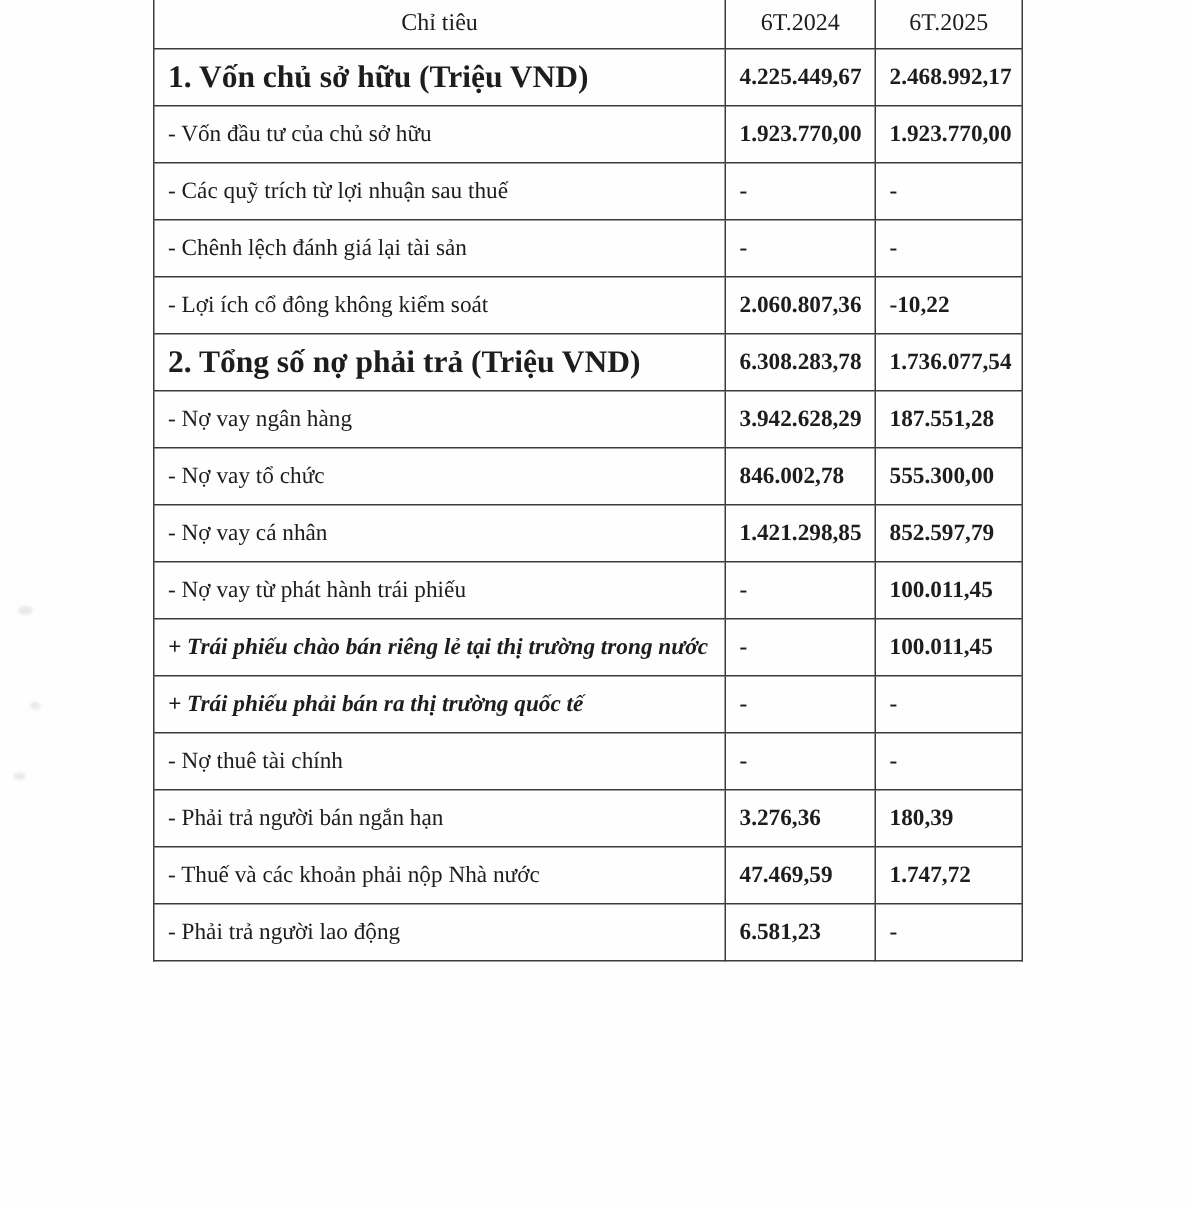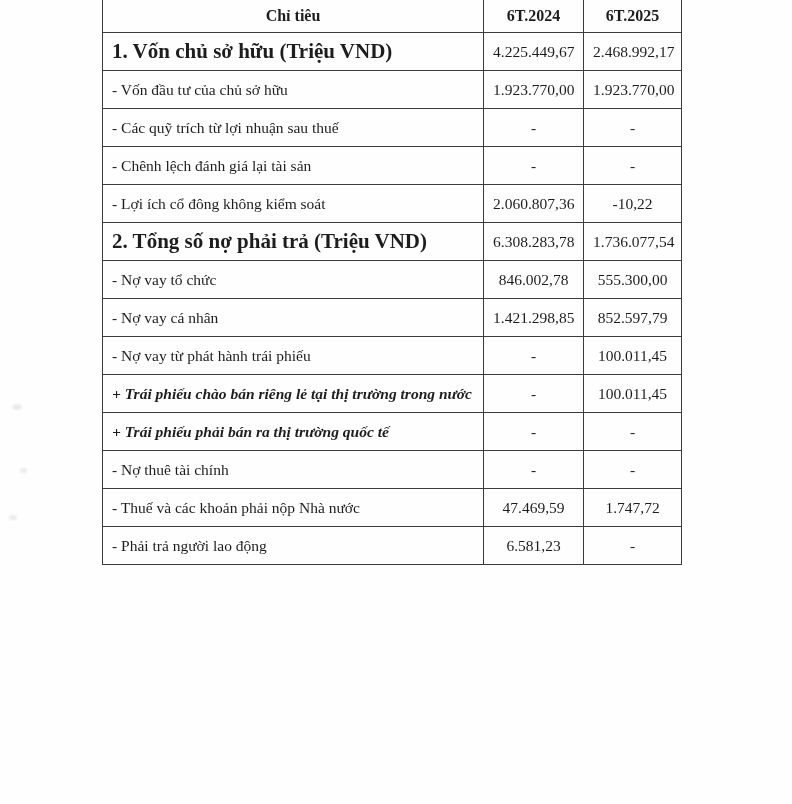--- a/index.html
+++ b/index.html
@@ -33,28 +33,28 @@
   table.fin th, table.fin td {
     border: 1px solid #3b3b3b;
     padding: 4px 9px;
     font-size: 15.5px;
     line-height: 1.25;
     vertical-align: middle;
     overflow: hidden;
   }
   table.fin thead th {
     border-top: none;
-    font-weight: bold;
+    font-weight: normal;
     text-align: center;
     height: 24px;
     font-size: 16px;
   }
   table.fin td { height: 29px; }
   td.label-cell { text-align: left; padding-left: 8px; }
-  td.value-cell { text-align: center; padding-right: 8px; white-space: nowrap; }
+  td.value-cell { text-align: left; padding-right: 8px; white-space: nowrap; font-weight: bold; }
   tr.row-bold td.label-cell { font-weight: bold; font-size: 21px; }
   tr.row-italic td.label-cell { font-style: italic; font-weight: bold; }
   
   .speck {
     position: absolute;
     background: #d9d9d6;
     border-radius: 50%;
     filter: blur(1px);
     opacity: 0.55;
   }
@@ -108,20 +108,25 @@
           <td class="label-cell">- Lợi ích cổ đông không kiểm soát</td>
           <td class="value-cell">2.060.807,36</td>
           <td class="value-cell">-10,22</td>
         </tr>
         <tr class="row-bold">
           <td class="label-cell">2. Tổng số nợ phải trả (Triệu VND)</td>
           <td class="value-cell">6.308.283,78</td>
           <td class="value-cell">1.736.077,54</td>
         </tr>
         <tr class="row-normal">
+          <td class="label-cell">- Nợ vay ngân hàng</td>
+          <td class="value-cell">3.942.628,29</td>
+          <td class="value-cell">187.551,28</td>
+        </tr>
+        <tr class="row-normal">
           <td class="label-cell">- Nợ vay tổ chức</td>
           <td class="value-cell">846.002,78</td>
           <td class="value-cell">555.300,00</td>
         </tr>
         <tr class="row-normal">
           <td class="label-cell">- Nợ vay cá nhân</td>
           <td class="value-cell">1.421.298,85</td>
           <td class="value-cell">852.597,79</td>
         </tr>
         <tr class="row-normal">
@@ -138,20 +143,25 @@
           <td class="label-cell">+ Trái phiếu phải bán ra thị trường quốc tế</td>
           <td class="value-cell">-</td>
           <td class="value-cell">-</td>
         </tr>
         <tr class="row-normal">
           <td class="label-cell">- Nợ thuê tài chính</td>
           <td class="value-cell">-</td>
           <td class="value-cell">-</td>
         </tr>
         <tr class="row-normal">
+          <td class="label-cell">- Phải trả người bán ngắn hạn</td>
+          <td class="value-cell">3.276,36</td>
+          <td class="value-cell">180,39</td>
+        </tr>
+        <tr class="row-normal">
           <td class="label-cell">- Thuế và các khoản phải nộp Nhà nước</td>
           <td class="value-cell">47.469,59</td>
           <td class="value-cell">1.747,72</td>
         </tr>
         <tr class="row-normal">
           <td class="label-cell">- Phải trả người lao động</td>
           <td class="value-cell">6.581,23</td>
           <td class="value-cell">-</td>
         </tr>
       </tbody>

